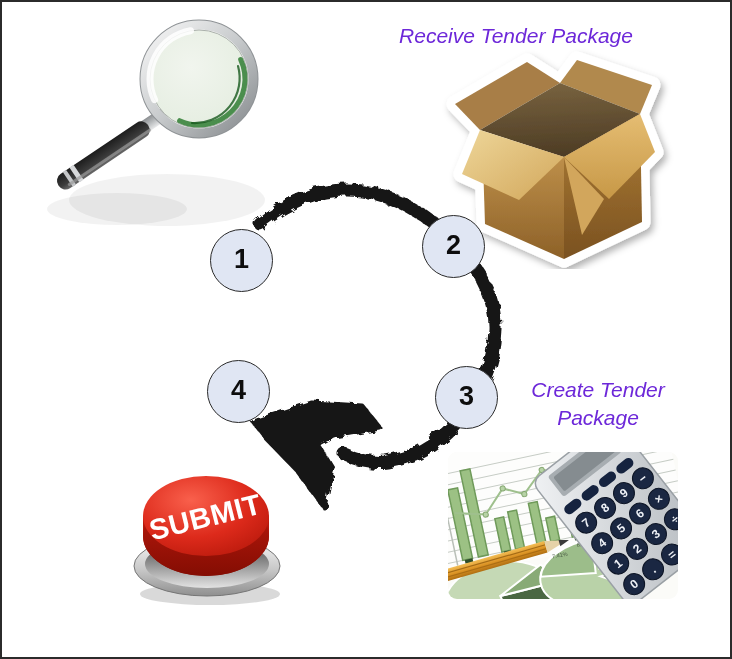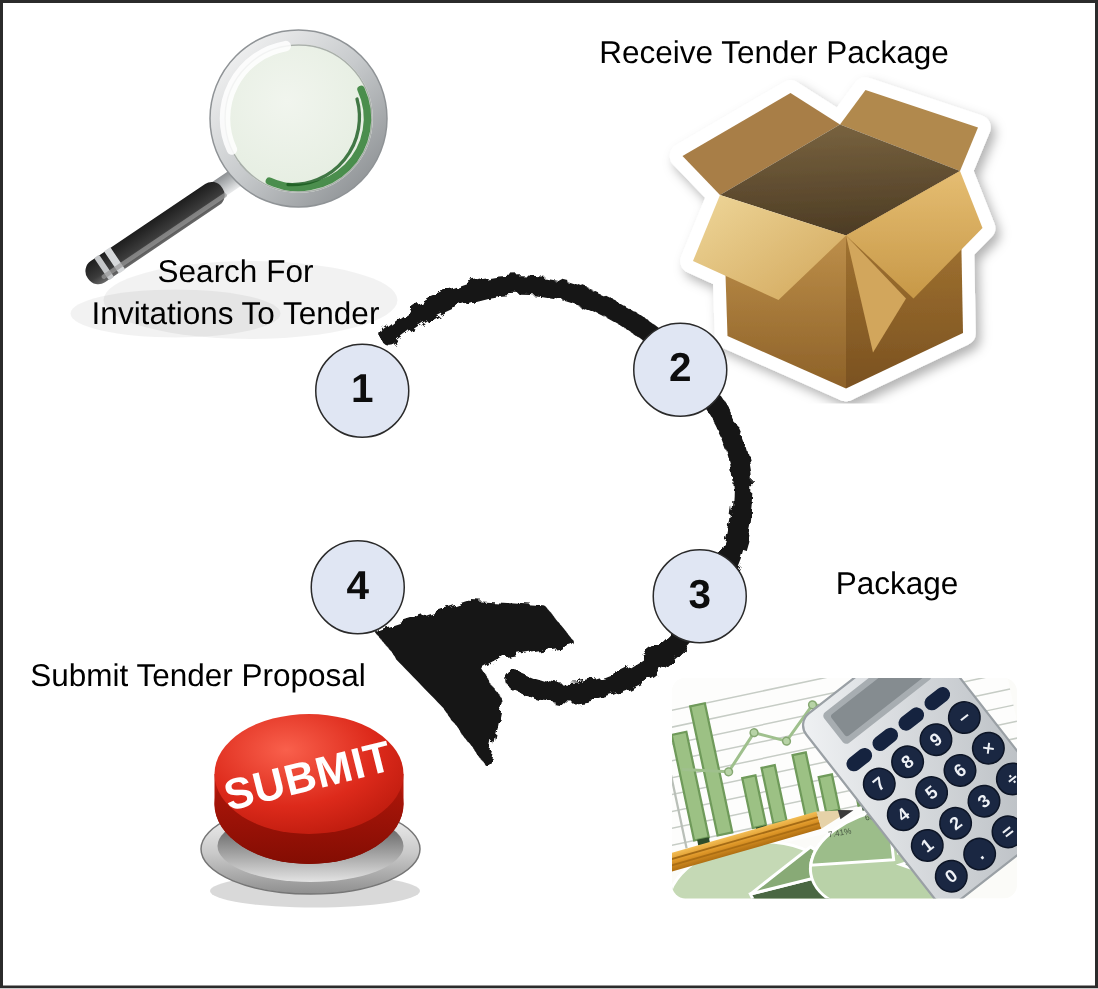--- a/index.html
+++ b/index.html
@@ -3,21 +3,21 @@
 <meta charset="utf-8">
 <style>
   html,body { margin:0; padding:0; background:#fff; }
   .canvas {
     position:relative; width:732px; height:659px; box-sizing:border-box;
     background:#ffffff; border:2px solid #2b2b2b; overflow:hidden;
     font-family:"Liberation Sans", sans-serif; color:#000;
   }
   .step-label {
     position:absolute; transform:translateX(-50%); text-align:center;
-    font-size:21px; line-height:28px; color:#000000; white-space:nowrap; z-index:4;
+    font-size:21px; line-height:28px; color:#6d28d9; white-space:nowrap; z-index:4;font-style:italic;
   }
   .step-circle {
     position:absolute; width:63px; height:63px; border-radius:50%;
     background:#e0e6f3; border:1.6px solid #2a2a2a; z-index:5;
     display:flex; align-items:center; justify-content:center;
     font-weight:bold; font-size:27px; color:#0d0d0d; padding-bottom:2px; box-sizing:border-box;
   }
   svg { display:block; }
   .art { position:absolute; z-index:2; }
   .arrow-layer { position:absolute; left:0; top:0; z-index:3; pointer-events:none; }
@@ -293,32 +293,26 @@
     </defs>
     <g filter="url(#rough)">
       <path d="M258,222 C285,200 315,188 345,188 C385,188 430,212 460,248
                C482,275 494,300 493,327 C492,362 478,395 452,423
                C432,445 410,456 385,460 C370,462 355,458 342,452" fill="none" stroke="#161616" stroke-width="13" stroke-linecap="round"></path>
       <path d="M258,222 C280,206 305,194 330,190" fill="none" stroke="#161616" stroke-width="7" stroke-linecap="round"></path>
       <polygon points="252,420 310,401 360,404 378,426 332,434 316,443 330,466 322,505 295,468 265,437" fill="#161616" stroke="#161616" stroke-width="5" stroke-linejoin="round"></polygon>
     </g>
   </svg>
 
-  <div class="step-label" style="left:155px; top:166px;">
-    <div>Search For</div>
-    <div>Invitations To Tender</div>
-  </div>
   <div class="step-label" style="left:514px; top:20px;">
     <div>Receive Tender Package</div>
   </div>
   <div class="step-label" style="left:596px; top:374px;">
+    <div>Create Tender</div>
     <div>Package</div>
-  </div>
-  <div class="step-label" style="left:130px; top:435px;">
-    <div>Submit Tender Proposal</div>
   </div>
 
   <div class="step-circle" style="left:208px; top:227px;">
     <span>1</span>
   </div>
   <div class="step-circle" style="left:420px; top:213px;">
     <span>2</span>
   </div>
   <div class="step-circle" style="left:433px; top:364px;">
     <span>3</span>

